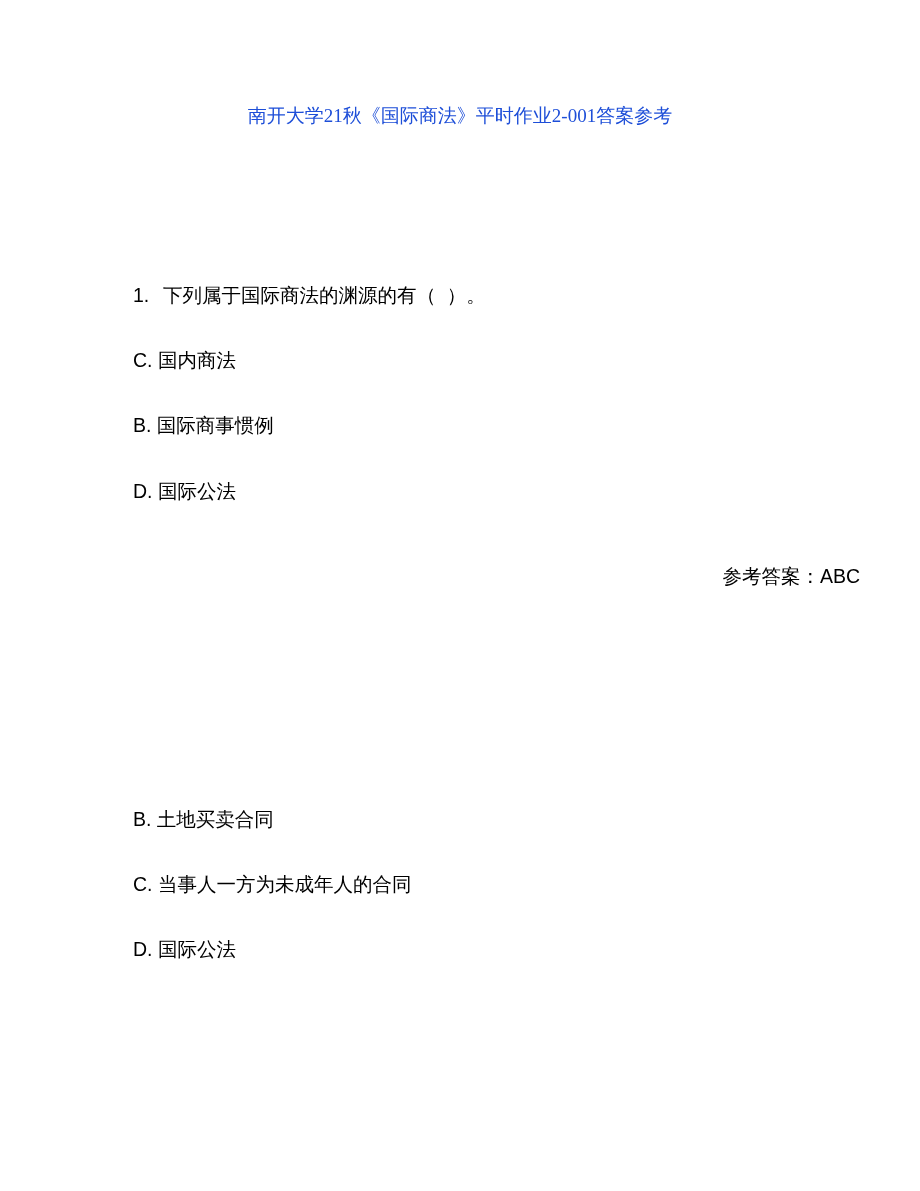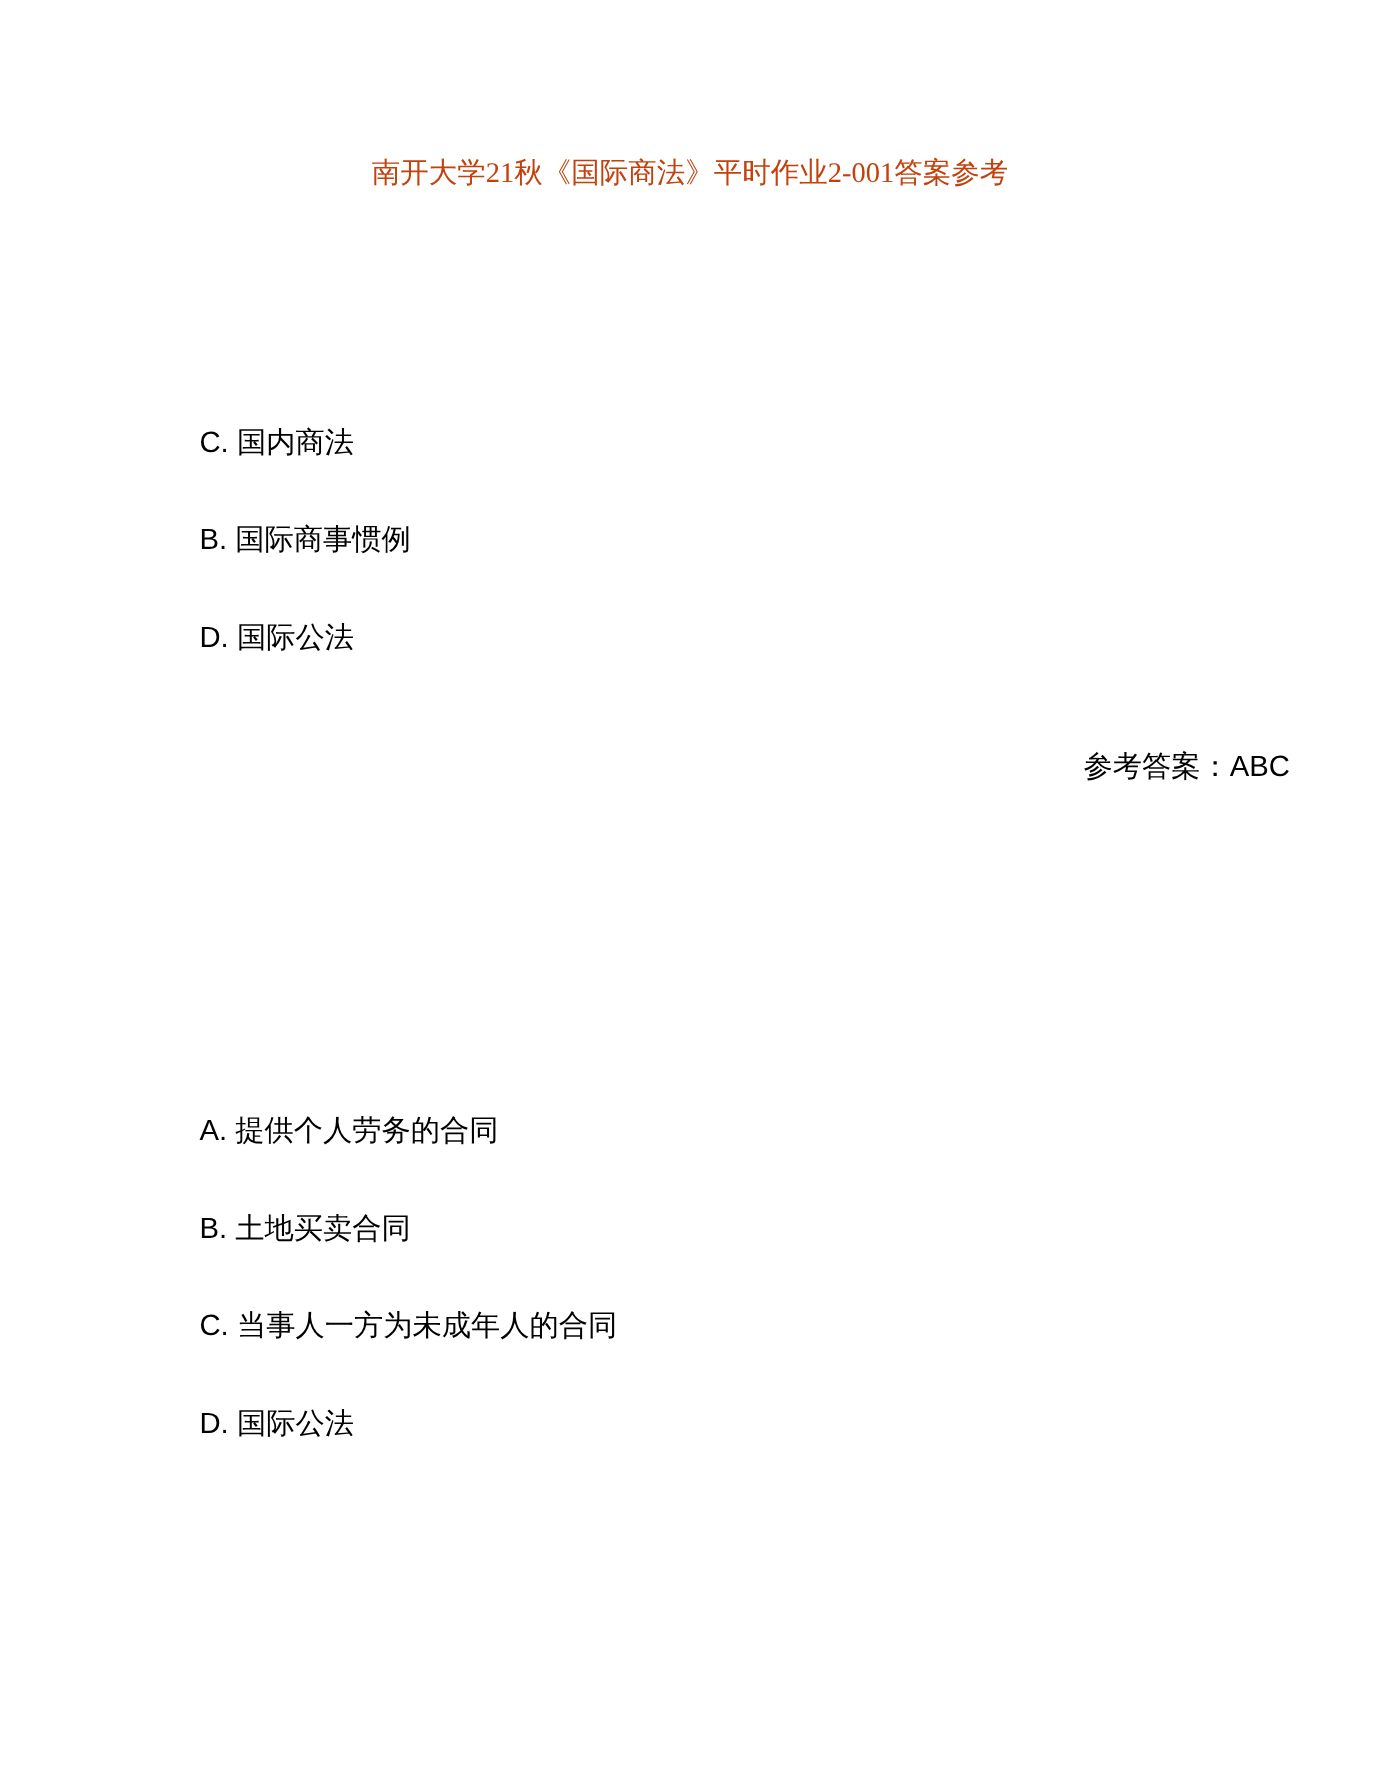--- a/index.html
+++ b/index.html
@@ -14,21 +14,21 @@
     color: #000000;
   }
   .doc-title {
     margin: 0;
     padding-top: 103px;
     text-align: center;
     font-family: "Liberation Serif", serif;
     font-weight: 400;
     font-size: 19px;
     line-height: 26px;
-    color: #c2410c;
+    color: #1d4ed8;
   }
   .content {
     margin: 26px 60px 0 133px;
     font-family: "Liberation Sans", sans-serif;
     font-size: 19.5px;
     line-height: 21.7px;
     white-space: pre-wrap;
   }
   .question-block {
     margin: 0 0 48px 0;
@@ -48,29 +48,29 @@
 <body>
 
 <div class="page">
 
   <h1 class="doc-title">南开大学21秋《国际商法》平时作业2-001答案参考</h1>
 
   <div class="content">
 
     
     <div class="question-block">
+      <div class="q-line"><span class="q-num">1.</span><span>下列属于国际商法的渊源的有（  ）。</span></div>
       <div class="opt-line">C. 国内商法</div>
       <div class="opt-line">B. 国际商事惯例</div>
       <div class="opt-line">D. 国际公法</div>
       <div class="answer-line"><span>参考答案：</span><span>ABC</span></div>
     </div>
 
     
     <div class="question-block">
-      <div class="opt-line">A. 提供个人劳务的合同</div>
       <div class="opt-line">B. 土地买卖合同</div>
       <div class="opt-line">C. 当事人一方为未成年人的合同</div>
       <div class="opt-line">D. 国际公法</div>
       
     </div>
 
     
     
 
     

